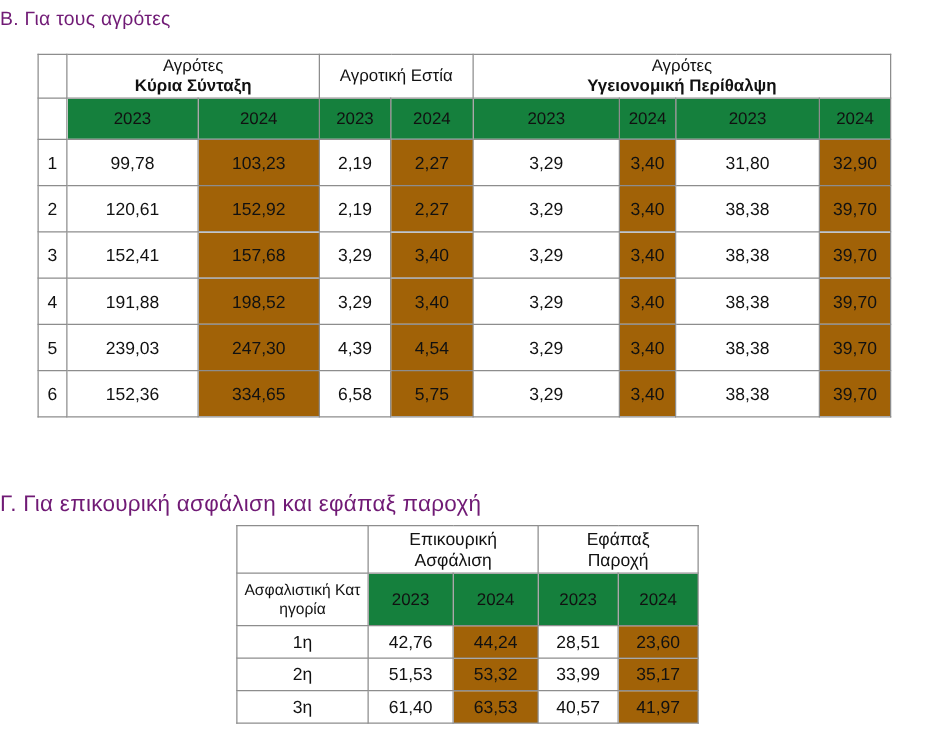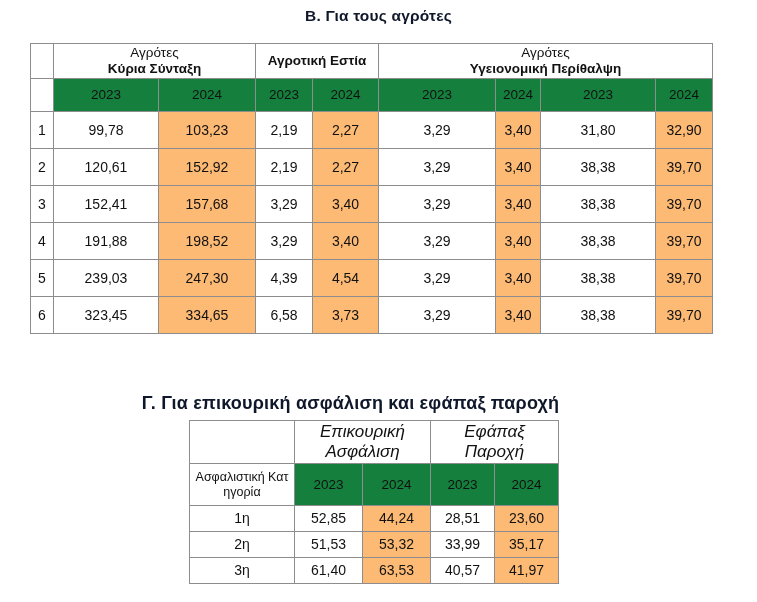--- a/index.html
+++ b/index.html
@@ -18,23 +18,23 @@
   }
 
   .page {
     position: relative;
     width: 757px;
     height: 602px;
   }
 
   
   .section-title {
-    text-align: center;
-    font-weight: bold;
-    color: #0f172a;
+    text-align: left;
+    font-weight: normal;
+    color: #701a75;
     letter-spacing: 0.2px;
   }
   #title-b {
     position: absolute;
     left: 0;
     top: 7px;
     width: 757px;
     font-size: 15.5px;
   }
   #title-c {
@@ -64,21 +64,21 @@
   }
   td.blank { border: 1px solid #8d8d8d; }
 
   .hdr-group { font-size: 13px; line-height: 1.2; }
   .hdr-group .g-top { font-weight: normal; display: block; }
   .hdr-group .g-bot { font-weight: bold; display: block; }
 
   .hdr-sub { font-size: 13px; line-height: 1.2; }
 
   .year { background: #15803d; font-size: 13.5px; }
-  .peach { background: #fdba74; }
+  .peach { background: #a16207; }
   .plain { background: #ffffff; }
 
   
   #table-b-wrap {
     position: absolute;
     left: 30px;
     top: 43px;
   }
   #table-b { width: 682px; }
   #table-b td { height: 21px; }
@@ -93,21 +93,21 @@
     position: absolute;
     left: 189px;
     top: 420px;
   }
   #table-c { width: 369px; }
   #table-c td { height: 22px; font-size: 13.5px; }
   #table-c tr.hdr-row-1 td { height: 35px; }
   #table-c tr.hdr-row-2 td { height: 39px; }
   #table-c tr.data-row td { height: 23px; font-size: 14px; }
   #table-c .cat-label { font-size: 12.5px; line-height: 1.2; margin-left: 44px; }
-  #table-c .hdr-group { font-size: 17px; font-style: italic; }
+  #table-c .hdr-group { font-size: 14px; }
   #table-c .hdr-group .g-top,
   #table-c .hdr-group .g-bot { font-weight: normal; }
 </style>
 </head>
 <body>
 
 <div class="page">
 
   <div class="section-title" id="title-b">Β. Για τους αγρότες</div>
 
@@ -126,21 +126,21 @@
       </colgroup>
       <tbody>
 
         <tr class="hdr-row-1">
           <td class="blank plain"></td>
           <td class="plain hdr-group" colspan="2">
             <span class="g-top">Αγρότες</span>
             <span class="g-bot">Κύρια Σύνταξη</span>
           </td>
           <td class="plain hdr-group" colspan="2">
-            <span class="g-bot" style="font-weight:bold">Αγροτική Εστία</span>
+            <span class="g-bot" style="font-weight:normal">Αγροτική Εστία</span>
           </td>
           <td class="plain hdr-group" colspan="4">
             <span class="g-top">Αγρότες</span>
             <span class="g-bot">Υγειονομική Περίθαλψη</span>
           </td>
         </tr>
 
 
         <tr class="hdr-row-3">
           <td class="blank plain"></td>
@@ -204,24 +204,24 @@
           <td class="peach">247,30</td>
           <td class="plain">4,39</td>
           <td class="peach">4,54</td>
           <td class="plain">3,29</td>
           <td class="peach">3,40</td>
           <td class="plain">38,38</td>
           <td class="peach">39,70</td>
         </tr>
         <tr class="data-row">
           <td class="rownum plain">6</td>
-          <td class="plain">323,45</td>
+          <td class="plain">152,36</td>
           <td class="peach">334,65</td>
           <td class="plain">6,58</td>
-          <td class="peach">3,73</td>
+          <td class="peach">5,75</td>
           <td class="plain">3,29</td>
           <td class="peach">3,40</td>
           <td class="plain">38,38</td>
           <td class="peach">39,70</td>
         </tr>
       </tbody>
     </table>
   </div>
 
   <div class="section-title" id="title-c">Γ. Για επικουρική ασφάλιση και εφάπαξ παροχή</div>
@@ -249,21 +249,21 @@
         </tr>
         <tr class="hdr-row-2">
           <td class="plain cat-label">Ασφαλιστική Κατηγορία</td>
           <td class="year">2023</td>
           <td class="year">2024</td>
           <td class="year">2023</td>
           <td class="year">2024</td>
         </tr>
         <tr class="data-row">
           <td class="plain">1η</td>
-          <td class="plain">52,85</td>
+          <td class="plain">42,76</td>
           <td class="peach">44,24</td>
           <td class="plain">28,51</td>
           <td class="peach">23,60</td>
         </tr>
         <tr class="data-row">
           <td class="plain">2η</td>
           <td class="plain">51,53</td>
           <td class="peach">53,32</td>
           <td class="plain">33,99</td>
           <td class="peach">35,17</td>

